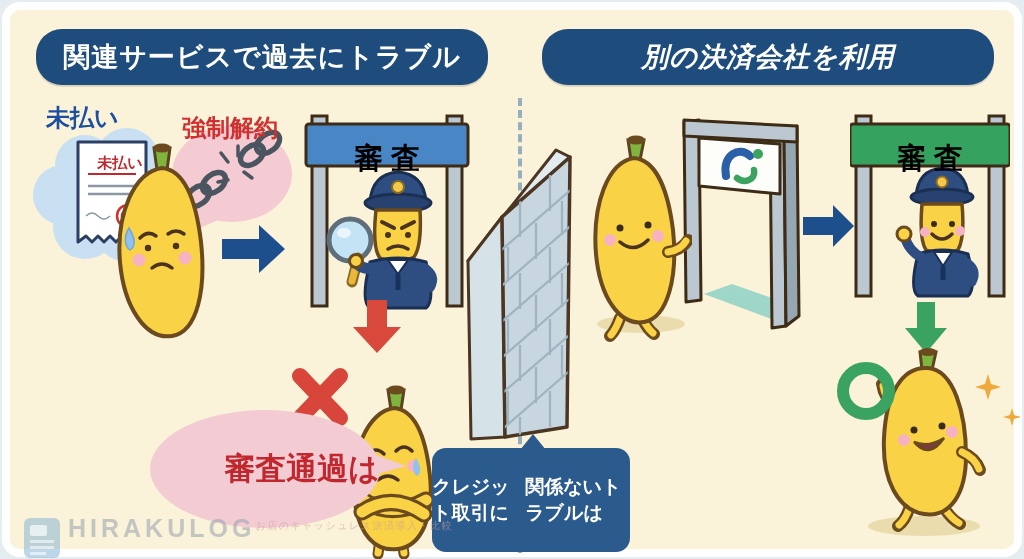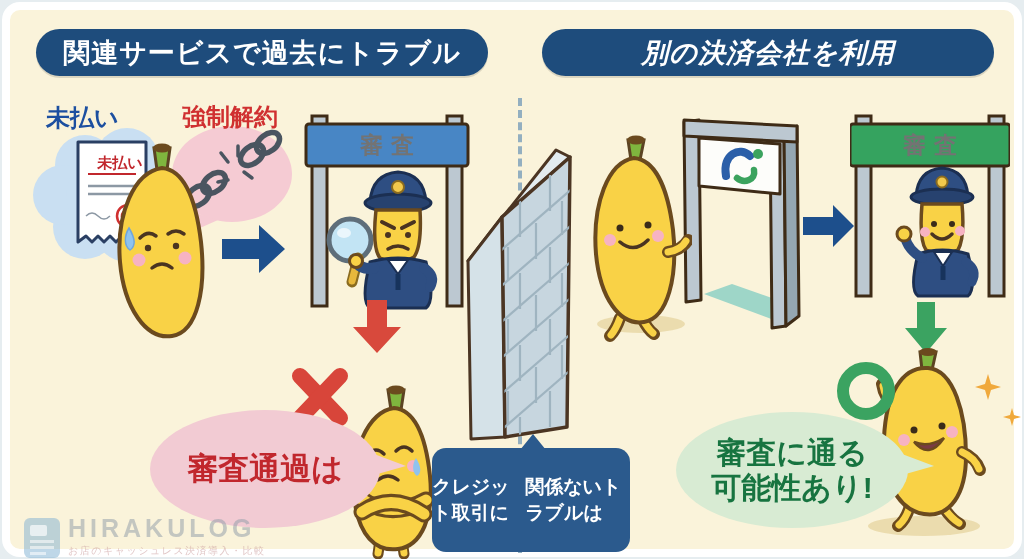--- a/index.html
+++ b/index.html
@@ -1,47 +1,47 @@
 <!DOCTYPE html>
 <html><head>
 <meta charset="utf-8">
 <style>
   html,body{margin:0;padding:0;background:#E6EDF0;font-family:"Liberation Sans","DejaVu Sans",sans-serif;}
   #stage{position:relative;width:1024px;height:559px;background:#E6EDF0;overflow:hidden;}
   #card{position:absolute;left:2px;top:2px;width:1004px;height:539px;background:#FAF3DA;
         border:8px solid #FFFFFF;border-radius:18px;}
   .abs{position:absolute;}
-  .header-pill{position:absolute;height:47px;background:#1E4C7C;border-radius:26px;
+  .header-pill{position:absolute;height:56px;background:#1E4C7C;border-radius:26px;
       color:#FFFFFF;font-weight:bold;font-size:27px;display:flex;align-items:center;justify-content:center;
       letter-spacing:1px;box-shadow:0 2px 0 rgba(0,0,0,0.12);}
   .dashed-divider{position:absolute;left:508px;top:88px;height:455px;width:0;
       border-left:4px dashed #93AFC0;z-index:0;}
   .mini-label{position:absolute;font-weight:bold;font-size:24px;z-index:3;}
   .blue-label{color:#1C4FA0;}
   .red-label{color:#D03030;}
   .sign-text{position:absolute;display:flex;align-items:center;justify-content:center;
-      color:#737373;font-weight:bold;font-size:23px;letter-spacing:8px;text-indent:8px;z-index:4;}
+      color:#000000;font-weight:bold;font-size:29px;letter-spacing:8px;text-indent:8px;z-index:4;margin-top:14px;}
   .verdict-bubble{position:absolute;border-radius:50%;display:flex;flex-direction:column;
       align-items:center;justify-content:center;z-index:4;}
   .verdict-bubble .line{font-weight:bold;line-height:1.18;}
   .pink-bubble{background:#F2CBD3;}
   .pink-bubble .line{color:#C1272D;font-size:31px;}
   .green-bubble{background:#D8EBD3;}
   .green-bubble .line{color:#177440;font-size:30px;}
   .tail-right{position:absolute;width:0;height:0;border-top:12px solid transparent;
       border-bottom:9px solid transparent;}
   .note-box{position:absolute;left:422px;top:438px;width:198px;height:104px;background:#2B5A8D;
       border-radius:14px;display:flex;flex-direction:row;align-items:center;justify-content:flex-start;z-index:5;}
   .note-box .nline{color:#FFF;font-weight:bold;font-size:19px;line-height:1.35;}
   .note-pointer{position:absolute;left:88px;top:-14px;width:0;height:0;
       border-left:13px solid transparent;border-right:13px solid transparent;border-bottom:16px solid #2B5A8D;}
   .receipt-title{position:absolute;left:76px;top:144px;width:68px;text-align:center;
       font-size:15px;font-weight:bold;color:#C1272D;z-index:4;}
   .watermark{position:absolute;left:12px;top:506px;display:flex;align-items:flex-start;gap:6px;z-index:6;}
-  .wm-text{display:flex;flex-direction:column;}
+  .wm-text{display:flex;flex-direction:row;}
   .wm-brand{font-size:25px;font-weight:bold;color:rgba(150,160,172,0.55);letter-spacing:4px;line-height:1;}
   .wm-tag{font-size:10px;color:rgba(205,160,160,0.6);letter-spacing:1.5px;margin-top:3px;}
   svg{display:block;}
 </style>
 </head>
 <body>
 
 <div id="stage">
  <div id="card">
 
@@ -71,21 +71,21 @@
     <path d="M48,22 L116,22 L116,116 L110,122 L104,116 L98,122 L92,116 L86,122 L80,116 L74,122 L68,116 L62,122 L56,116 L48,122 Z" fill="#FFFFFF" stroke="#2A3F63" stroke-width="3" stroke-linejoin="round"></path>
     <line x1="58" y1="54" x2="106" y2="54" stroke="#C1272D" stroke-width="2"></line>
     <line x1="58" y1="66" x2="106" y2="66" stroke="#8C98A4" stroke-width="2.5"></line>
     <line x1="58" y1="74" x2="106" y2="74" stroke="#8C98A4" stroke-width="2.5"></line>
     <path d="M56,96 q6,-6 12,0 q6,6 12,0" stroke="#8C98A4" stroke-width="1.5" fill="none"></path>
     <circle cx="98" cy="96" r="11" stroke="#D03030" stroke-width="2.5" fill="none"></circle>
     <path d="M101,91 a6,6 0 1 0 1,9" stroke="#D03030" stroke-width="2" fill="none"></path>
   </svg>
   <div class="receipt-title">未払い</div>
 
-  <div class="mini-label red-label" style="left:172px;top:91px;">強制解約</div>
+  <div class="mini-label red-label" style="left:172px;top:102px;">強制解約</div>
 
   <svg class="abs" style="left:158px;top:112px;z-index:2;" width="134" height="120" viewBox="0 0 134 120">
     <ellipse cx="64" cy="52" rx="60" ry="48" fill="#F5CBD3"></ellipse>
     <polygon points="30,92 14,114 50,98" fill="#F5CBD3"></polygon>
     <g stroke="#4A5560" stroke-width="5.5" fill="none">
       <ellipse cx="30" cy="74" rx="13" ry="8.5" transform="rotate(-38 30 74)"></ellipse>
       <ellipse cx="46" cy="61" rx="13" ry="8.5" transform="rotate(-38 46 61)"></ellipse>
       <ellipse cx="84" cy="33" rx="13" ry="8.5" transform="rotate(-38 84 33)"></ellipse>
       <ellipse cx="100" cy="21" rx="13" ry="8.5" transform="rotate(-38 100 21)"></ellipse>
     </g>
@@ -166,21 +166,21 @@
     <path d="M40,98 Q50,90 60,98" stroke="#4A3421" stroke-width="3.5" fill="none" stroke-linecap="round"></path>
     <circle cx="28" cy="86" r="6" fill="#F7B3C2"></circle>
         <circle cx="75" cy="84" r="6" fill="#F7B3C2"></circle>
     <path d="M78,76 C83,84 84,91 79,94 C74,91 74,82 78,76 Z" fill="#8FC3EE"></path>
     <path d="M22,116 Q52,138 88,118" stroke="#6B4A1E" stroke-width="17" fill="none" stroke-linecap="round"></path>
     <path d="M22,116 Q52,138 88,118" stroke="#F9D246" stroke-width="11" fill="none" stroke-linecap="round"></path>
     <path d="M24,130 Q54,110 86,132" stroke="#6B4A1E" stroke-width="17" fill="none" stroke-linecap="round"></path>
     <path d="M24,130 Q54,110 86,132" stroke="#F9D246" stroke-width="11" fill="none" stroke-linecap="round"></path>
   </svg>
 
-  <div class="verdict-bubble pink-bubble" style="left:140px;top:400px;width:230px;height:118px;">
+  <div class="verdict-bubble pink-bubble" style="left:140px;top:400px;width:230px;height:118px;align-items:flex-end;">
     <div class="tail-right" style="right:-26px;top:44px;border-left:32px solid #F2CBD3;"></div>
     <div class="line">審査通過は</div>
   </div>
 
   <svg class="abs" style="left:448px;top:133px;z-index:1;" width="120" height="310" viewBox="0 0 120 310">
     <defs>
           <clipPath id="wallclip">
             <polygon points="44,74 112,14 109,284 47,294"></polygon>
           </clipPath>
         </defs>
@@ -284,25 +284,20 @@
   </svg>
 
   <svg class="abs" style="left:894px;top:292px;z-index:3;" width="44" height="52" viewBox="0 0 44 52">
     <polygon points="13,0 31,0 31,26 43,26 22,51 1,26 13,26" fill="#3BA361"></polygon>
   </svg>
 
   <svg class="abs" style="left:826px;top:349px;z-index:4;" width="60" height="64" viewBox="0 0 60 64">
     <circle cx="30" cy="32" r="23" stroke="#3BA361" stroke-width="12" fill="none"></circle>
   </svg>
 
-  <div class="verdict-bubble green-bubble" style="left:666px;top:402px;width:232px;height:116px;">
-    <div class="tail-right" style="right:-26px;top:42px;border-left:32px solid #D8EBD3;"></div>
-    <div class="line">審査に通る</div>
-    <div class="line">可能性あり!</div>
-  </div>
 
   <svg class="abs" style="left:856px;top:504px;z-index:2;" width="116" height="24" viewBox="0 0 116 24">
     <ellipse cx="58" cy="12" rx="56" ry="10" fill="rgba(196,160,60,0.28)"></ellipse>
   </svg>
   <svg class="abs" style="left:852px;top:336px;z-index:3;" width="135" height="190" viewBox="0 0 135 190">
     <path d="M58,6 L74,6 L70,24 L60,24 Z" fill="#7FB53E" stroke="#5B4322" stroke-width="3"></path>
     <ellipse cx="66" cy="6" rx="9" ry="4" fill="#6B4A1E"></ellipse>
     <path d="M48,160 Q44,174 36,180" stroke="#6B4A1E" stroke-width="12" fill="none" stroke-linecap="round"></path>
     <path d="M82,162 Q90,174 98,178" stroke="#6B4A1E" stroke-width="12" fill="none" stroke-linecap="round"></path>
     <path d="M48,160 Q44,173 37,179" stroke="#F9D246" stroke-width="7" fill="none" stroke-linecap="round"></path>

